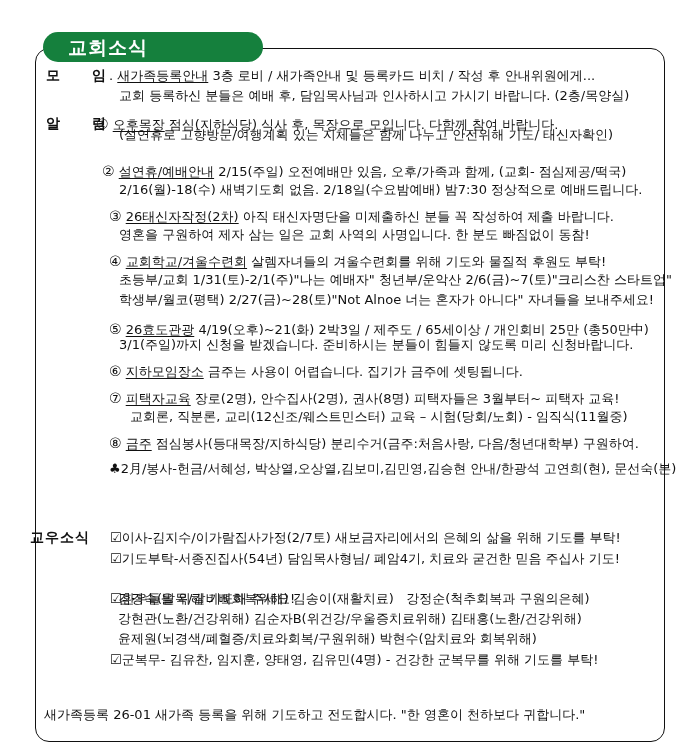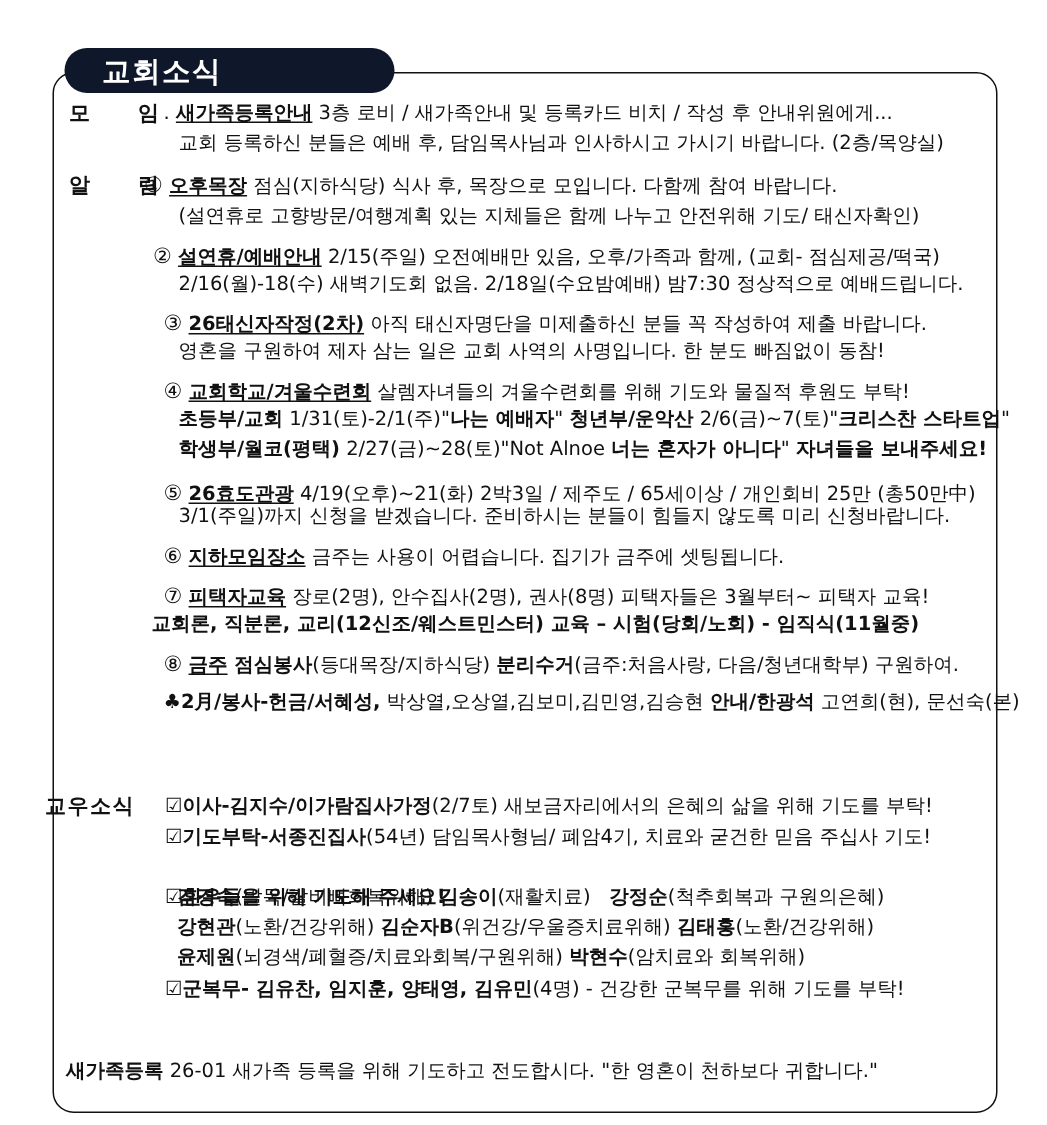--- a/index.html
+++ b/index.html
@@ -1,65 +1,65 @@
 <!DOCTYPE html>
 <html><head>
 <meta charset="utf-8">
 <style>
   html, body { margin:0; padding:0; background:#fff; }
   body { width:698px; height:750px; position:relative; overflow:hidden;
          font-family:"DejaVu Sans","Liberation Sans",sans-serif; color:#111; }
   .frame { position:absolute; left:35px; top:48px; width:630px; height:694px;
            border:1.5px solid #111; border-radius:14px; box-sizing:border-box; }
   .header-tab { position:absolute; left:43px; top:32px; width:220px; height:30px;
-           background:#0f172a; border-radius:15px; color:#fff; z-index:2; }
+           background:#15803d; border-radius:15px; color:#fff; z-index:2; }
   .header-tab span { position:absolute; left:25px; top:3px; font-size:19px;
            font-weight:bold; letter-spacing:1px; }
   .line { position:absolute; white-space:nowrap; font-size:13px; line-height:18px; }
   .lbl { position:absolute; white-space:nowrap; font-size:14px; font-weight:bold; }
-  .b { font-weight:bold; }
+  .b { font-weight:normal; }
   .u { text-decoration:underline; text-underline-offset:2px; }
   .num { font-size:14px; }
 </style>
 </head>
 <body>
 
 <div class="frame"></div>
 <div class="header-tab">
   <span>교회소식</span>
 </div>
 
 <div class="lbl" style="left:46px;top:67px;">모</div>
 <div class="lbl" style="left:92px;top:67px;">임</div>
 <div class="line" style="left:109px;top:67px;">. <span class="b u">새가족등록안내</span><span> 3층 로비 / 새가족안내 및 등록카드 비치 / 작성 후 안내위원에게...</span></div>
 <div class="line" style="left:119px;top:87px;">교회 등록하신 분들은 예배 후, 담임목사님과 인사하시고 가시기 바랍니다. (2층/목양실)</div>
 
 <div class="lbl" style="left:46px;top:115px;">알</div>
 <div class="lbl" style="left:92px;top:115px;">림</div>
 
 <div class="line" style="left:96px;top:115px;"><span class="num">①</span> <span class="b u">오후목장</span><span> 점심(지하식당) 식사 후, 목장으로 모입니다. 다함께 참여 바랍니다.</span></div>
-<div class="line" style="left:119px;top:136px;">(설연휴로 고향방문/여행계획 있는 지체들은 함께 나누고 안전위해 기도/ 태신자확인)</div>
+<div class="line" style="left:119px;top:126px;">(설연휴로 고향방문/여행계획 있는 지체들은 함께 나누고 안전위해 기도/ 태신자확인)</div>
 
 <div class="line" style="left:102px;top:162px;"><span class="num">②</span> <span class="b u">설연휴/예배안내</span><span> 2/15(주일) 오전예배만 있음, 오후/가족과 함께, (교회- 점심제공/떡국)</span></div>
 <div class="line" style="left:119px;top:181px;">2/16(월)-18(수) 새벽기도회 없음. 2/18일(수요밤예배) 밤7:30 정상적으로 예배드립니다.</div>
 
 <div class="line" style="left:109px;top:207px;"><span class="num">③</span> <span class="b u">26태신자작정(2차)</span><span> 아직 태신자명단을 미제출하신 분들 꼭 작성하여 제출 바랍니다.</span></div>
 <div class="line" style="left:119px;top:226px;">영혼을 구원하여 제자 삼는 일은 교회 사역의 사명입니다. 한 분도 빠짐없이 동참!</div>
 
 <div class="line" style="left:109px;top:252px;"><span class="num">④</span> <span class="b u">교회학교/겨울수련회</span><span> 살렘자녀들의 겨울수련회를 위해 기도와 물질적 후원도 부탁!</span></div>
 <div class="line" style="left:119px;top:271px;"><span class="b">초등부/교회</span><span> 1/31(토)-2/1(주)"</span><span class="b">나는 예배자</span><span>" </span><span class="b">청년부/운악산</span><span> 2/6(금)~7(토)"</span><span class="b">크리스찬 스타트업</span><span>"</span></div>
 <div class="line" style="left:119px;top:291px;"><span class="b">학생부/월코(평택)</span><span> 2/27(금)~28(토)"Not Alnoe </span><span class="b">너는 혼자가 아니다</span><span>" </span><span class="b">자녀들을 보내주세요!</span></div>
 
 <div class="line" style="left:109px;top:301px;margin-top:19px;"><span class="num">⑤</span> <span class="b u">26효도관광</span><span> 4/19(오후)~21(화) 2박3일 / 제주도 / 65세이상 / 개인회비 25만 (총50만中)</span></div>
 <div class="line" style="left:119px;top:336px;">3/1(주일)까지 신청을 받겠습니다. 준비하시는 분들이 힘들지 않도록 미리 신청바랍니다.</div>
 
 <div class="line" style="left:109px;top:362px;"><span class="num">⑥</span> <span class="b u">지하모임장소</span><span> 금주는 사용이 어렵습니다. 집기가 금주에 셋팅됩니다.</span></div>
 
 <div class="line" style="left:109px;top:389px;"><span class="num">⑦</span> <span class="b u">피택자교육</span><span> 장로(2명), 안수집사(2명), 권사(8명) 피택자들은 3월부터~ 피택자 교육!</span></div>
-<div class="line" style="left:101px;top:408px;font-weight:bold;">교회론, 직분론, 교리(12신조/웨스트민스터) 교육 – 시험(당회/노회) - 임직식(11월중)</div>
+<div class="line" style="left:130px;top:408px;">교회론, 직분론, 교리(12신조/웨스트민스터) 교육 – 시험(당회/노회) - 임직식(11월중)</div>
 
 <div class="line" style="left:109px;top:434px;"><span class="num">⑧</span> <span class="b u">금주</span><span class="b"> 점심봉사</span><span>(등대목장/지하식당) </span><span class="b">분리수거</span><span>(금주:처음사랑, 다음/청년대학부) 구원하여.</span></div>
 
 <div class="line" style="left:109px;top:460px;"><span>♣</span><span class="b">2月/봉사-헌금/서혜성,</span><span> 박상열,오상열,김보미,김민영,김승현 </span><span class="b">안내/한광석</span><span> 고연희(현), 문선숙(본)</span></div>
 
 <div class="lbl" style="left:30px;top:529px;letter-spacing:1px;">교우소식</div>
 <div class="line" style="left:110px;top:529px;"><span>☑</span><span class="b">이사-김지수/이가람집사가정</span><span>(2/7토) 새보금자리에서의 은혜의 삶을 위해 기도를 부탁!</span></div>
 <div class="line" style="left:110px;top:550px;"><span>☑</span><span class="b">기도부탁-서종진집사</span><span>(54년) 담임목사형님/ 폐암4기, 치료와 굳건한 믿음 주십사 기도!</span></div>
 <div class="line" style="left:110px;top:590px;"><span>☑</span><span class="b">환우들을 위해 기도해 주세요!</span></div>
 

